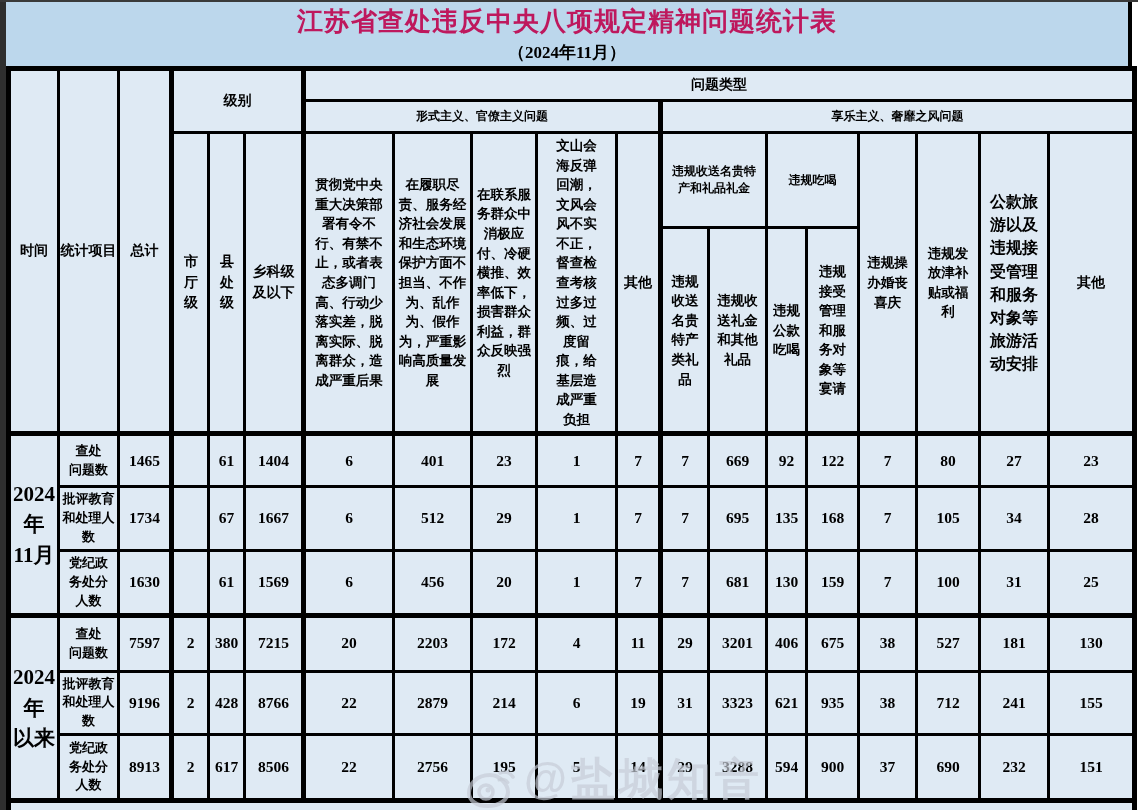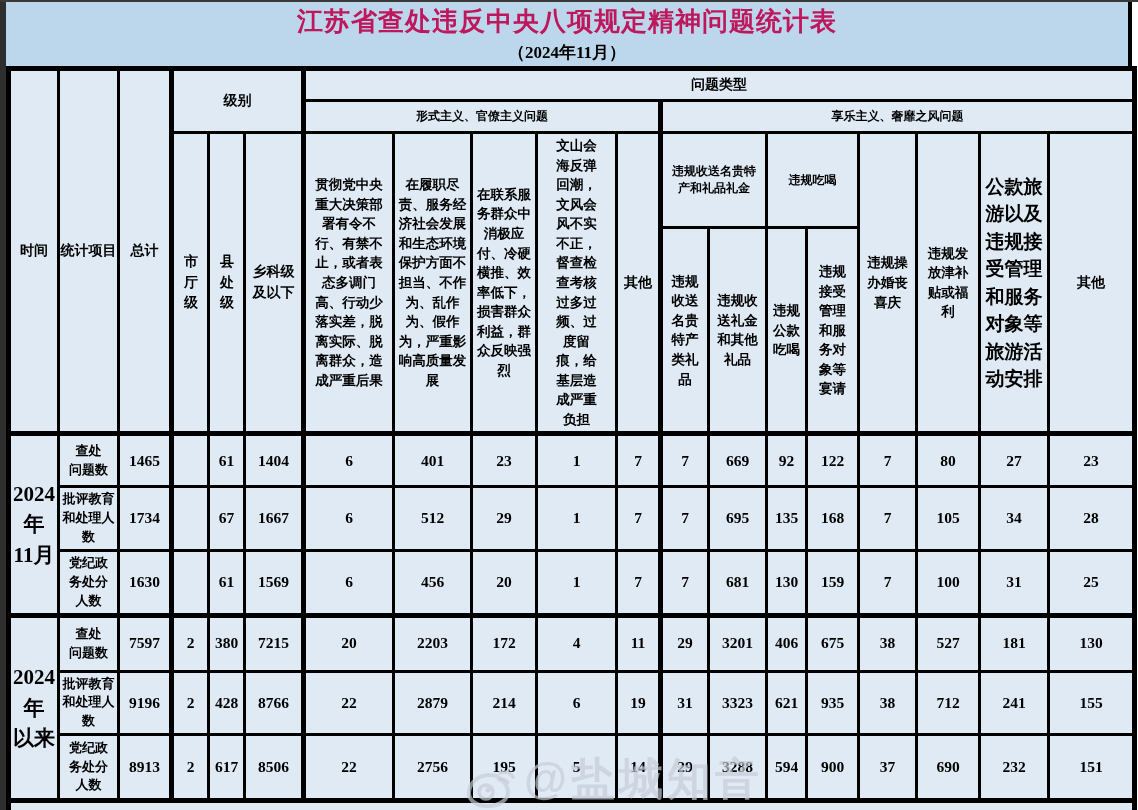--- a/index.html
+++ b/index.html
@@ -49,21 +49,21 @@
   th.lt3 { padding:14px 3px; }
   th.lt4 { padding:2px 13px; }
   th.lvl-narrow { padding:2px 10px; }
   th.lvl-wide { padding:6px 4px;margin-left:48px; }
   th.sub-a { padding:2px 8px; font-size:13.5px; }
   th.sub-b { padding:2px 5px; font-size:13.5px; }
   th.sub-c { padding:2px 3px; font-size:13.5px; }
   th.sub-d { padding:2px 9px; font-size:13.5px; }
   th.sub-e { padding:14px 5px; font-size:13.5px; }
   th.sub-f { padding:6px 8px; font-size:13.5px;text-align:center; }
-  th.sub-g { padding:2px 4px; font-size:19px; }
+  th.sub-g { padding:2px 4px; font-size:16px; }
   th.grp { font-size:12px; padding:2px 6px; }
 
   td.period { font-size:21px; white-space:pre-line; }
   td.item   { font-size:13px; white-space:pre-line; padding:2px 2px; }
   td.num    { font-size:15.5px; font-family:"Liberation Serif","DejaVu Serif",serif; }
   td.note   {
     text-align:left; font-size:13.5px; padding:4px 8px; line-height:1.6;
   }
 
   .watermark {

